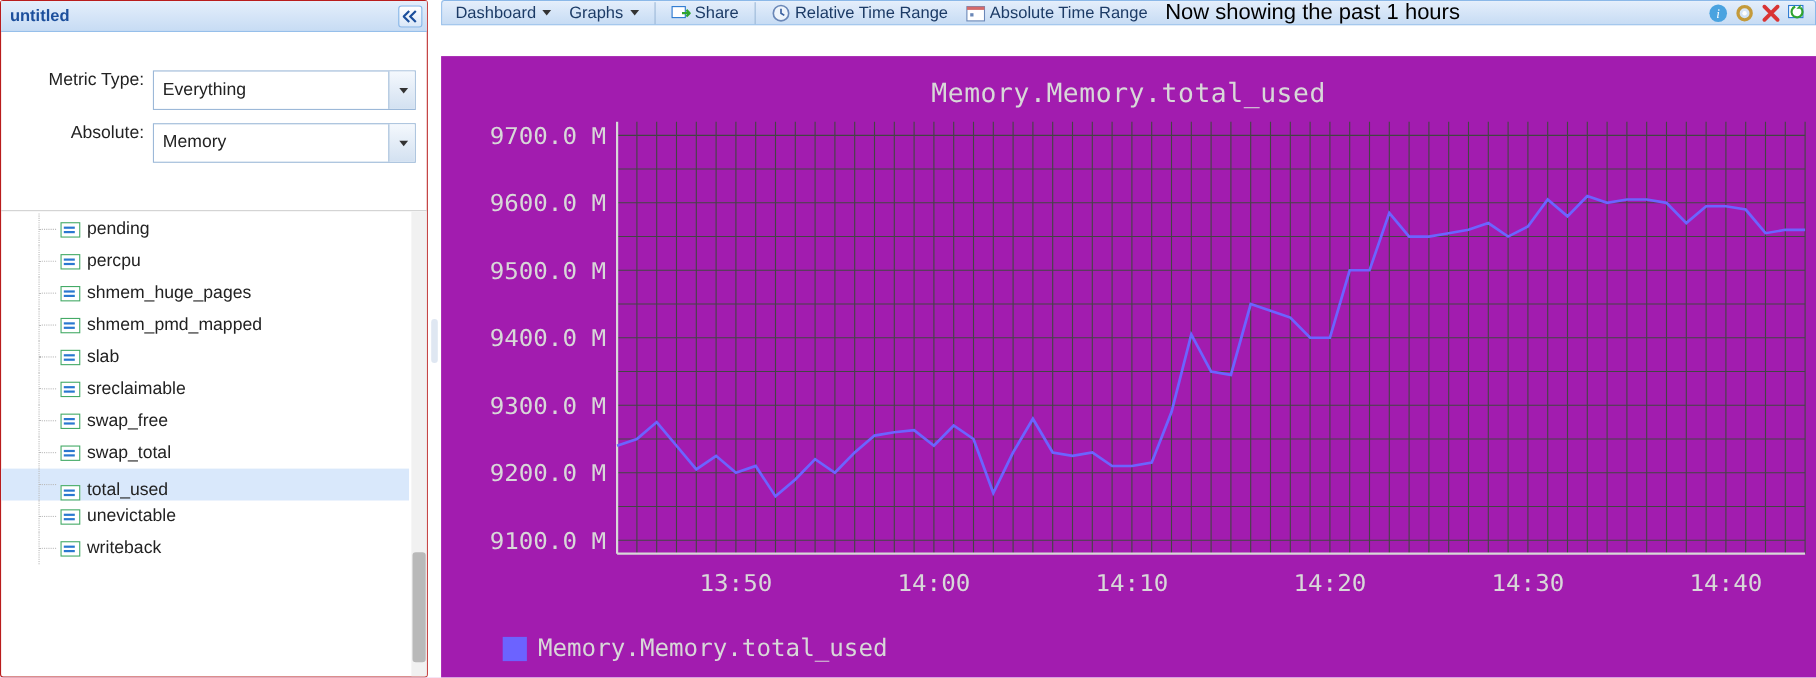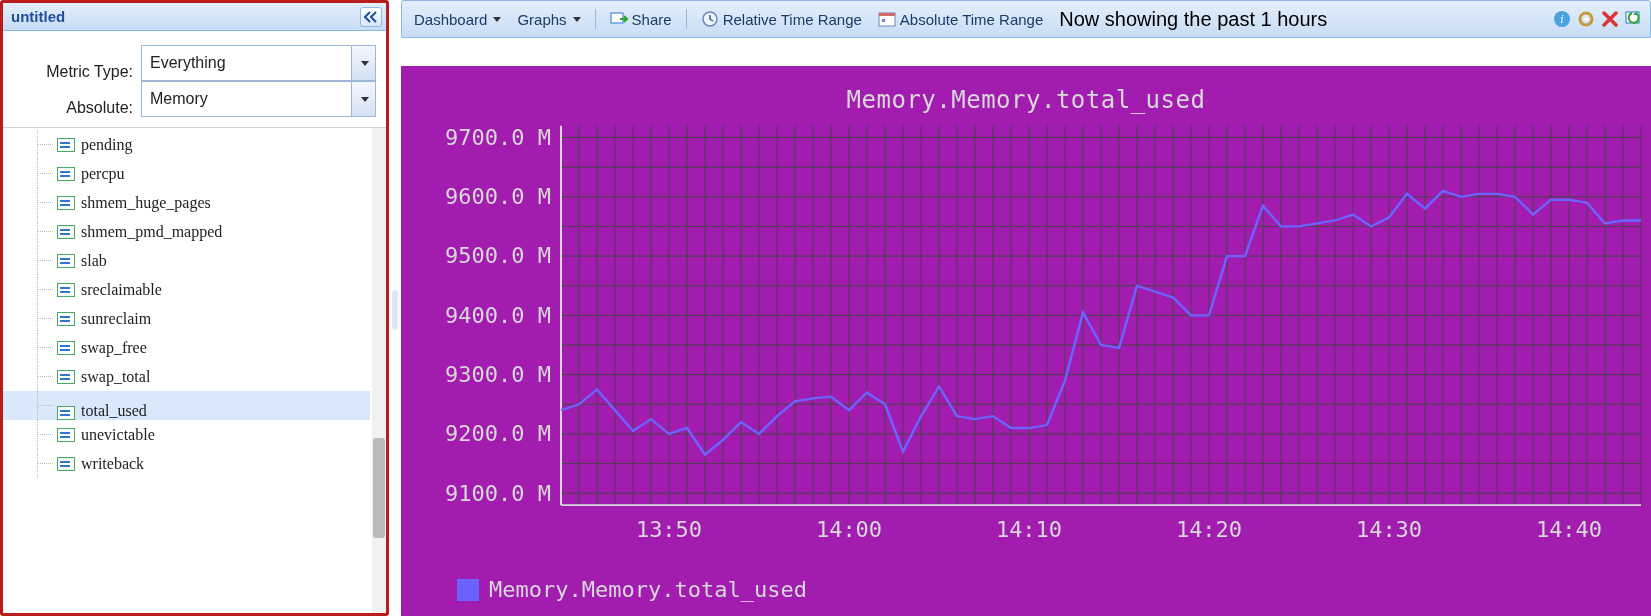--- a/index.html
+++ b/index.html
@@ -1,50 +1,50 @@
 <!DOCTYPE html>
 <html><head>
 <meta charset="utf-8">
 <style>
   * { box-sizing: border-box; margin: 0; padding: 0; }
   html, body { width: 1651px; height: 616px; font-family: Arial, Helvetica, sans-serif; font-size: 15px; overflow: hidden; background: #fff; }
   .app { display: flex; height: 100%; }
 
   
-  .sidebar { width: 389px; border: 3px solid #b91c1c; border-radius: 3px; display: flex; flex-direction: column; background: #fff; }
+  .sidebar { width: 389px; border: 1px solid #b91c1c; border-radius: 3px; display: flex; flex-direction: column; background: #fff; gap: 21px; }
   .sidebar-header { display: flex; align-items: center; justify-content: space-between; height: 28px; background: linear-gradient(#e4eefb,#c7dcf4); border-bottom: 1px solid #8bb8e8; padding: 0 4px 0 8px; }
   .sidebar-title { color: #1c4f9c; font-weight: bold; font-size: 15px; }
   .collapse-btn { width: 22px; height: 20px; border: 1px solid #8bb8e8; border-radius: 3px; background: linear-gradient(#fff,#d9e7f8); display:flex; align-items:center; justify-content:center; cursor:pointer; }
   .collapse-btn svg { display:block; }
 
   .filters { padding: 14px 10px 10px 10px; }
-  .filter-row { display:flex; align-items:flex-end; }
+  .filter-row { display:flex; align-items:flex-start; margin-bottom:12px; }
   .filter-label { width: 128px; text-align: right; padding-right: 8px; color:#222; font-size:16px; }
   .combo { flex:1; position:relative; height:36px; border:1px solid #9cb8d8; background:#fff; display:flex; align-items:center; }
   .combo-text { padding:0 8px; font-size:16px; color:#222; }
   .combo-btn { position:absolute; right:0; top:0; bottom:0; width:24px; background:linear-gradient(#f4f8fd,#d3e1f1); border-left:1px solid #9cb8d8; display:flex; align-items:center; justify-content:center; }
 
   .tree-wrap { flex:1; position:relative; overflow:hidden; border-top:1px solid #d0d0d0; }
-  .tree { position:absolute; top:0; left:0; right:16px; bottom:0; overflow:hidden; padding-top:2px;font-family:Liberation Serif, serif; }
+  .tree { position:absolute; top:0; left:0; right:16px; bottom:0; overflow:hidden; padding-top:2px; }
   .tree-item { display:flex; align-items:center; height:29px; padding-left:54px; font-size:16px; color:#222; cursor:default; position:relative; }
   .tree-item.selected { background:#d9e8fb;align-items:flex-end; }
   .tree-item .node-icon { width:18px; height:14px; margin-right:6px; border:1px solid #4a6; background:#fff; position:relative; flex-shrink:0; }
   .tree-item .node-icon::before { content:""; position:absolute; left:2px; top:3px; width:10px; height:2px; background:#2a78d0; box-shadow:0 4px 0 #2a78d0; }
   .tree-item::before { content:""; position:absolute; left:34px; top:0; bottom:0; border-left:1px dotted #bbb; }
   .tree-item::after { content:""; position:absolute; left:34px; top:14px; width:16px; border-top:1px dotted #bbb; }
   .scrollbar { position:absolute; right:0; top:0; bottom:0; width:14px; background:#f1f1f1; }
   .scrollbar-thumb { position:absolute; left:1px; right:1px; top:310px; height:100px; background:#b9b9b9; border-radius:3px; }
 
   
   .splitter { width:12px; background:#fff; position:relative; }
   .splitter::after { content:""; position:absolute; left:3px; top:290px; width:6px; height:40px; background:#dfe7f2; border-radius:3px; }
 
   
   .main { flex:1; display:flex; flex-direction:column; }
-  .toolbar { height:38px; background:linear-gradient(#e4eefb,#c7dcf4); border:1px solid #8bb8e8; border-radius:3px 3px 0 0; display:flex; align-items:center; padding:0 6px; gap:4px; font-size:15px; color:#1c3b66; }
+  .toolbar { height:23px; background:linear-gradient(#e4eefb,#c7dcf4); border:1px solid #8bb8e8; border-radius:3px 3px 0 0; display:flex; align-items:center; padding:0 6px; gap:4px; font-size:15px; color:#1c3b66; }
   .tb-btn { display:flex; align-items:center; gap:4px; padding:2px 6px; cursor:pointer; border-radius:2px; }
   .tb-sep { width:1px; height:20px; background:#9cb8d8; margin:0 4px; }
   .caret { width:0; height:0; border-left:4px solid transparent; border-right:4px solid transparent; border-top:5px solid #333; margin-left:2px; }
   .tb-status { color:#000; font-size:20px; margin-left:6px; }
   .spacer { flex:1; }
   .tb-icon { width:20px; height:20px; display:flex; align-items:center; justify-content:center; cursor:pointer; }
 
   .chart-area { flex:1; background:#a21caf; position:relative; overflow:hidden;margin-top:28px; }
   .chart-title { position:absolute; top:20px; left:0; right:0; text-align:center; color:#d8d8d8; font-family: "DejaVu Sans Mono","Menlo",monospace; font-size:24px; letter-spacing:0.5px; }
   svg.chart { position:absolute; top:55px; left:0; width:100%; height:calc(100% - 55px - 60px); }
@@ -110,24 +110,20 @@
             <span class="node-icon"></span>
             <span>shmem_pmd_mapped</span>
           </div>
           <div class="tree-item">
             <span class="node-icon"></span>
             <span>slab</span>
           </div>
           <div class="tree-item">
             <span class="node-icon"></span>
             <span>sreclaimable</span>
-          </div>
-          <div class="tree-item">
-            <span class="node-icon"></span>
-            <span>sunreclaim</span>
           </div>
           <div class="tree-item">
             <span class="node-icon"></span>
             <span>swap_free</span>
           </div>
           <div class="tree-item">
             <span class="node-icon"></span>
             <span>swap_total</span>
           </div>
           <div class="tree-item selected">

